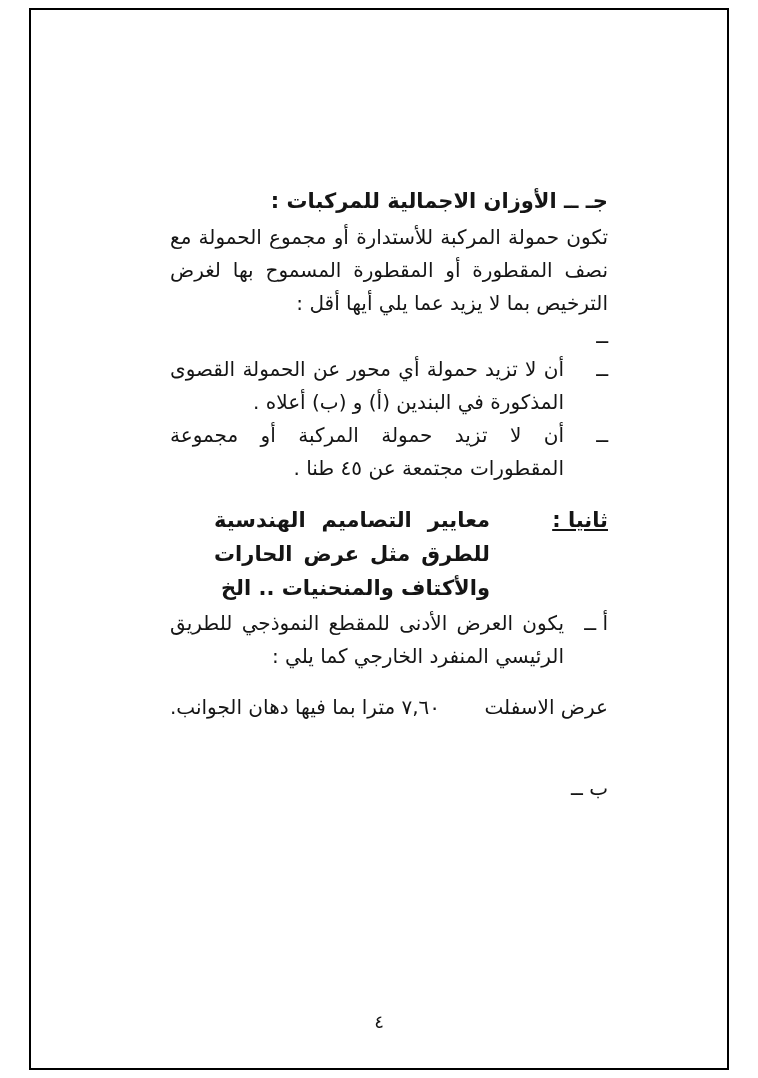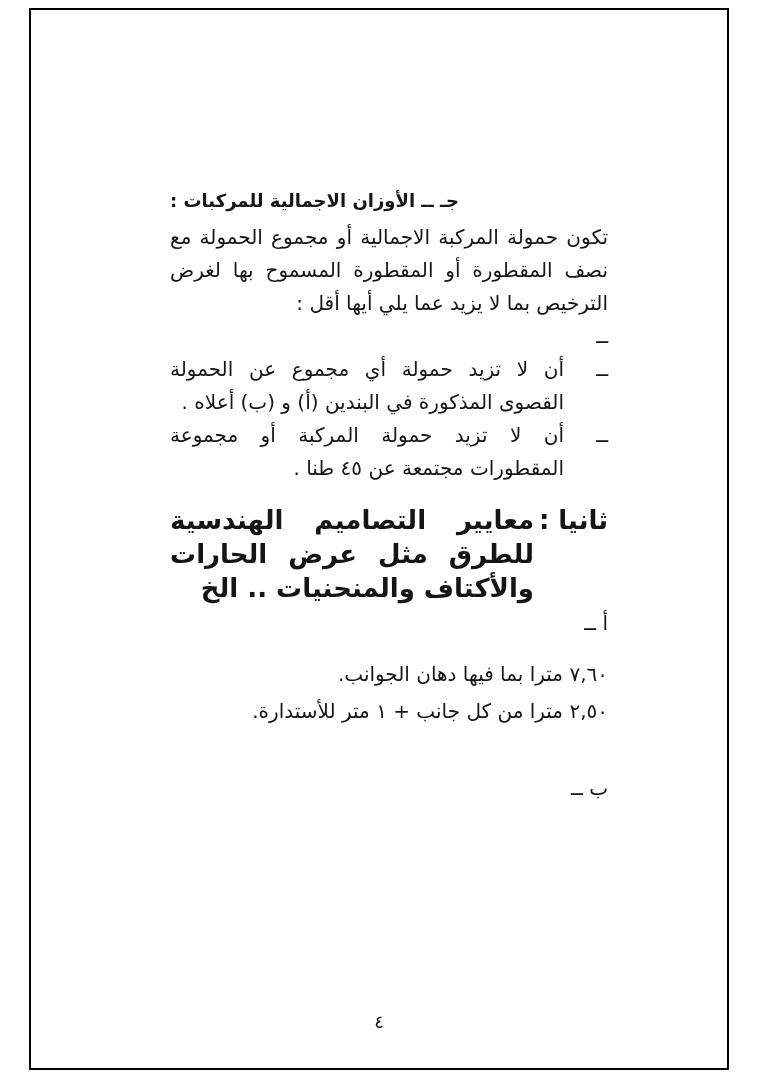--- a/index.html
+++ b/index.html
@@ -36,46 +36,48 @@
     top: 184px;
     right: 150px;
     width: 438px;
     direction: rtl;
     font-size: 20px;
     line-height: 33px;
     text-align: justify;
   }
   .heading {
     font-weight: 700;
-    font-size: 18px;
+    font-size: 21px;
     line-height: 34px;
-    text-align: left;
+    text-align: right;
     margin: 0 0 3px 0;
   }
   .para {
     margin: 0;
   }
   .row {
     display: flex;
     align-items: flex-start;
   }
   .marker {
     flex: 0 0 44px;
     white-space: nowrap;
   }
   .marker.wide {
     flex: 0 0 74px;
+    text-decoration: underline;
   }
   .row-text {
     flex: 1;
   }
   .bold {
     font-weight: 700;
-    font-size: 26px;
+    font-size: 21px;
     line-height: 34px;
+    margin-left: 44px;
   }
   .bullet-list {
     margin-top: 0;
   }
   .section-two {
     margin-top: 18px;
   }
   .item-a {
     margin-top: 2px;
   }
@@ -115,57 +117,58 @@
 <body>
 
 <div class="scan-page">
 
   <div class="page-frame"></div>
 
   <div class="content">
 
     <h2 class="heading">جـ ــ الأوزان الاجمالية للمركبات :</h2>
 
-    <p class="para">تكون حمولة المركبة الاجمالية أو مجموع الحمولة مع نصف المقطورة أو المقطورة المسموح بها لغرض الترخيص بما لا يزيد عما يلي أيها أقل :</p>
+    <p class="para">تكون حمولة المركبة للأستدارة أو مجموع الحمولة مع نصف المقطورة أو المقطورة المسموح بها لغرض الترخيص بما لا يزيد عما يلي أيها أقل :</p>
 
     <div class="bullet-list">
 
       <div class="row">
         <span class="marker">ــ</span>
       </div>
 
       <div class="row">
         <span class="marker">ــ</span>
-        <span class="row-text">أن لا تزيد حمولة أي مجموع عن الحمولة القصوى المذكورة في البندين (أ) و (ب) أعلاه .</span>
+        <span class="row-text">أن لا تزيد حمولة أي محور عن الحمولة القصوى المذكورة في البندين (أ) و (ب) أعلاه .</span>
       </div>
 
       <div class="row">
         <span class="marker">ــ</span>
         <span class="row-text">أن لا تزيد حمولة المركبة أو مجموعة المقطورات مجتمعة عن ٤٥ طنا .</span>
       </div>
 
     </div>
 
     <div class="row section-two">
       <span class="marker wide bold">ثانيا :</span>
       <span class="row-text bold">معايير التصاميم الهندسية للطرق مثل عرض الحارات والأكتاف والمنحنيات .. الخ</span>
     </div>
 
     <div class="row item-a">
       <span class="marker">أ ــ</span>
+      <span class="row-text">يكون العرض الأدنى للمقطع النموذجي للطريق الرئيسي المنفرد الخارجي كما يلي :</span>
     </div>
 
     <div class="spec-table">
 
       <div class="spec-row">
+        <span class="spec-label">عرض الاسفلت</span>
         <span class="spec-value">٧,٦٠ مترا بما فيها دهان الجوانب.</span>
       </div>
 
       <div class="spec-row">
-        <span class="spec-value">٢,٥٠ مترا من كل جانب + ١ متر للأستدارة.</span>
       </div>
 
     </div>
 
     <div class="row item-b">
       <span class="marker">ب ــ</span>
     </div>
 
   </div>
 

